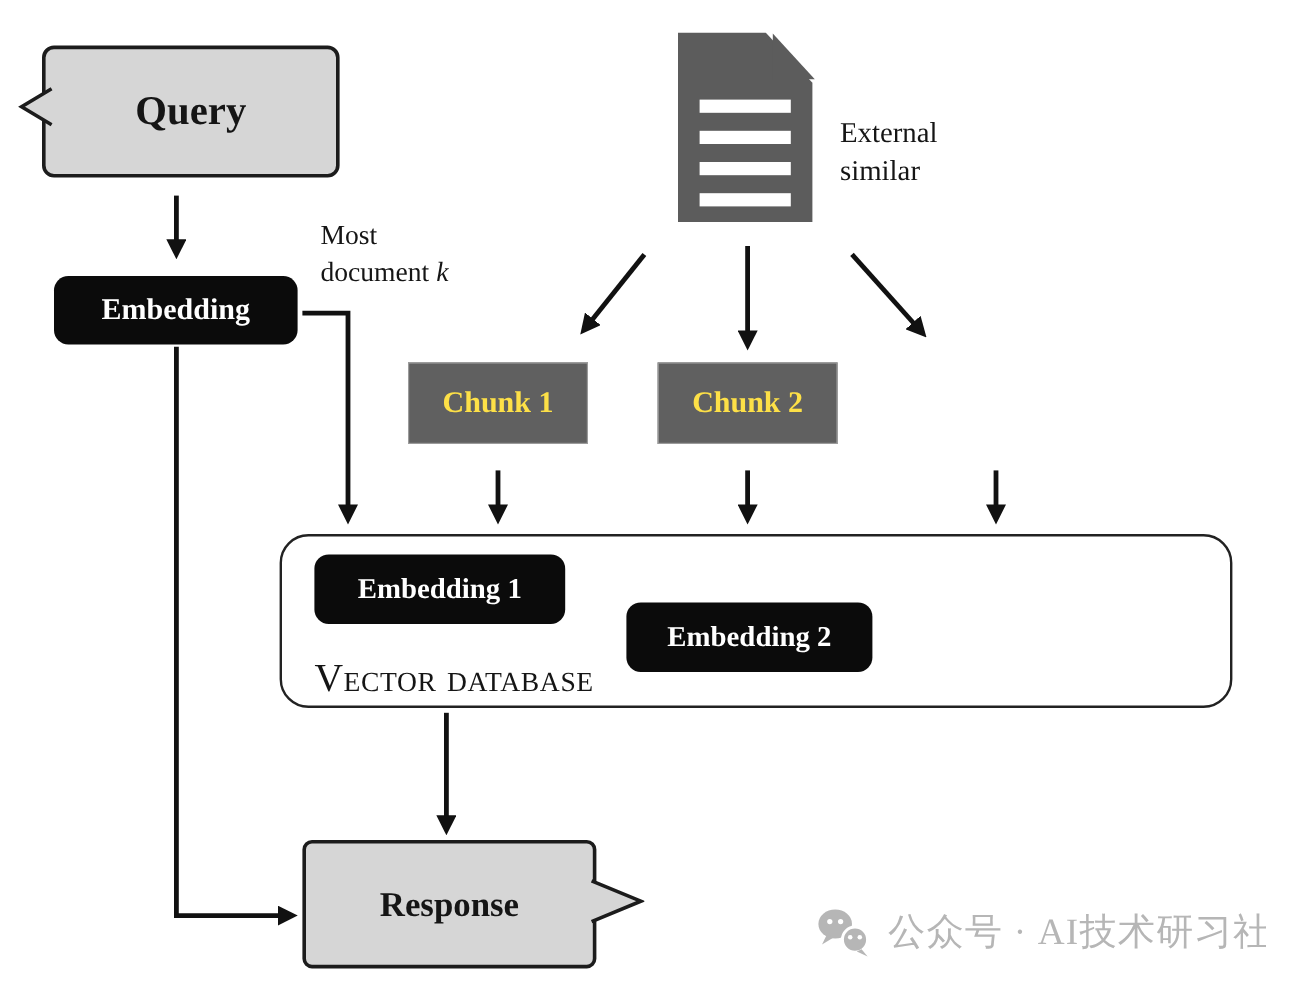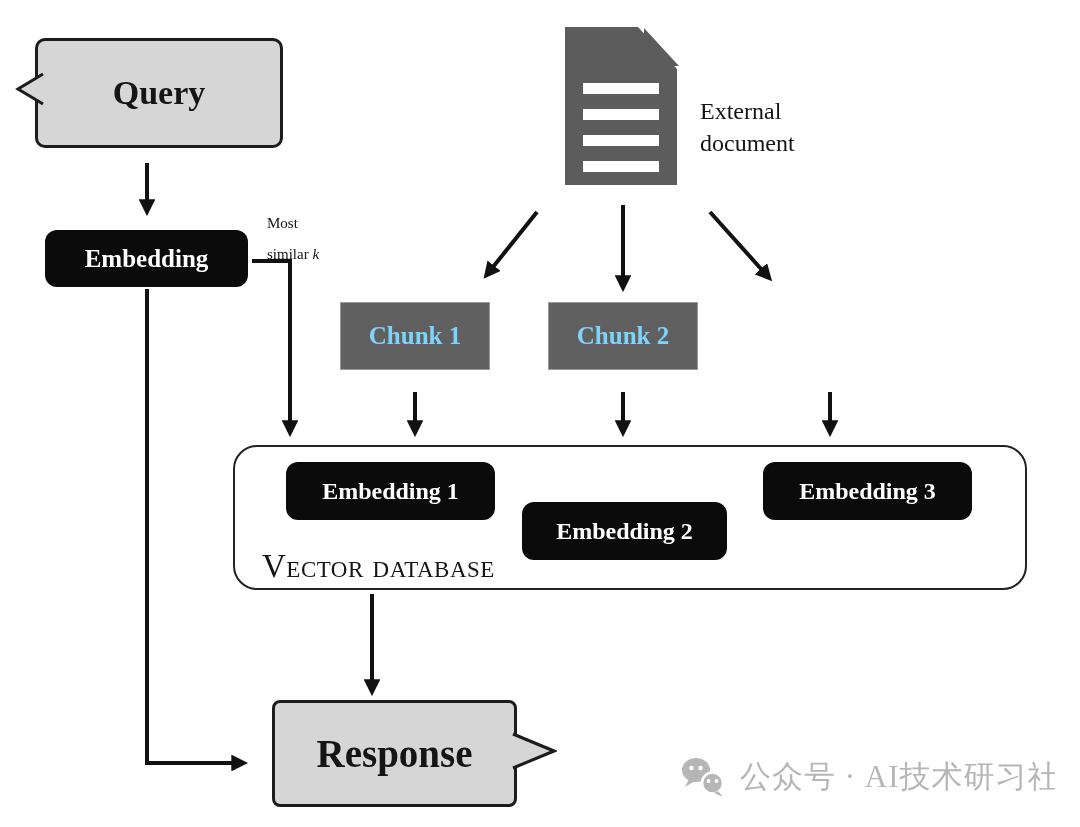--- a/index.html
+++ b/index.html
@@ -6,35 +6,35 @@
   #canvas{
     position:relative;width:1055px;height:827px;background:#ffffff;overflow:hidden;
     font-family:Liberation Serif, serif;color:#151515;
   }
   .abs{position:absolute;}
   #connectors{position:absolute;left:0;top:0;width:1080px;height:827px;z-index:1;}
   .node{position:absolute;z-index:2;box-sizing:border-box;display:flex;align-items:center;justify-content:center;text-align:center;}
   .bubble{background:#d6d6d6;border:3px solid #1c1c1c;border-radius:10px;font-weight:bold;}
   .bubble-tail{position:absolute;z-index:3;}
   .blackbox{background:#0b0b0b;color:#ffffff;border-radius:12px;font-weight:bold;}
-  .graybox{background:#606060;color:#7dd3fc;border:1px solid #9b9b9b;font-weight:bold;}
+  .graybox{background:#606060;color:#fde047;border:1px solid #9b9b9b;font-weight:bold;}
   .label{position:absolute;z-index:2;}
   #query{left:35px;top:38px;width:248px;height:110px;font-size:34px;}
   #embedding{left:45px;top:230px;width:203px;height:57px;font-size:25px;}
-  #most-similar{left:267px;top:208px;font-size:15px;line-height:31px;}
+  #most-similar{left:267px;top:180px;font-size:23px;line-height:31px;}
   #doc-icon{left:565px;top:27px;width:116px;height:158px;}
   #external-doc{left:700px;top:95px;width:130px;font-size:24px;line-height:32px;}
   .chunk{top:302px;width:150px;height:68px;font-size:25px;}
   #chunk-1{left:340px;} #chunk-2{left:548px;} #chunk-3{left:755px;}
   #vector-db{left:233px;top:445px;width:794px;height:145px;background:#ffffff;
     border:2.5px solid #222222;border-radius:24px;z-index:2;}
   .emb{top:462px;height:58px;font-size:24px;z-index:3;}
-  #emb-1{left:286px;width:209px;} #emb-2{left:522px;width:205px;margin-top:40px;} #emb-3{left:763px;width:209px;}
+  #emb-1{left:262px;width:209px;} #emb-2{left:522px;width:205px;margin-top:40px;} #emb-3{left:763px;width:209px;}
   #vector-db-label{left:262px;top:548px;font-size:33px;font-variant:small-caps;letter-spacing:0.5px;z-index:3;}
-  #response{left:252px;top:700px;width:245px;height:107px;font-size:39px;line-height:36px;border-radius:8px;flex-direction:row;margin-left:20px;}
+  #response{left:252px;top:700px;width:245px;height:107px;font-size:29px;line-height:36px;border-radius:8px;flex-direction:row;}
   .two-line span{display:block;}
   #watermark{left:681px;top:756px;display:flex;gap:13px;z-index:2;color:#b6b6b6;}
   #watermark-text{font-size:31px;letter-spacing:1px;white-space:nowrap;}
 </style>
 </head>
 <body>
 
 <div id="canvas">
 
   <svg id="connectors" viewBox="0 0 1080 827" xmlns="http://www.w3.org/2000/svg">
@@ -63,53 +63,50 @@
     </svg>
     <span>Query</span>
   </div>
 
   <div id="embedding" class="node blackbox">
     <span>Embedding</span>
   </div>
 
   <div id="most-similar" class="label">
     <span>Most</span><br>
-    <span>similar </span><i>k</i>
+    <span>document </span><i>k</i>
   </div>
 
   <svg id="doc-icon" class="abs" viewBox="0 0 116 158" style="z-index:2;">
     <path d="M0,0 H73 L112,42 V158 H0 Z" fill="#5c5c5c"></path>
     <polygon points="79,1 114,39 79,39" fill="#5c5c5c"></polygon>
     <g fill="#ffffff">
       <rect x="18" y="56" width="76" height="11"></rect>
       <rect x="18" y="82" width="76" height="11"></rect>
       <rect x="18" y="108" width="76" height="11"></rect>
       <rect x="18" y="134" width="76" height="11"></rect>
     </g>
   </svg>
-  <div id="external-doc" class="label">External document</div>
+  <div id="external-doc" class="label">External similar</div>
 
   <div id="chunk-1" class="node graybox chunk">
     <span>Chunk 1</span>
   </div>
   <div id="chunk-2" class="node graybox chunk">
     <span>Chunk 2</span>
   </div>
 
   <div id="vector-db" class="node"></div>
   <div id="vector-db-label" class="label">Vector database</div>
 
   <div id="emb-1" class="node blackbox emb">
     <span>Embedding 1</span>
   </div>
   <div id="emb-2" class="node blackbox emb">
     <span>Embedding 2</span>
-  </div>
-  <div id="emb-3" class="node blackbox emb">
-    <span>Embedding 3</span>
   </div>
 
   <div id="response" class="node bubble two-line">
     <svg class="bubble-tail" style="right:-43px;top:28px;" width="46" height="40" viewBox="0 0 46 40">
       <path d="M2,3 L43,20 L2,37" fill="#d6d6d6" stroke="#1c1c1c" stroke-width="3"></path>
     </svg>
     <span>Response</span>
   </div>
 
   <div id="watermark" class="abs">

